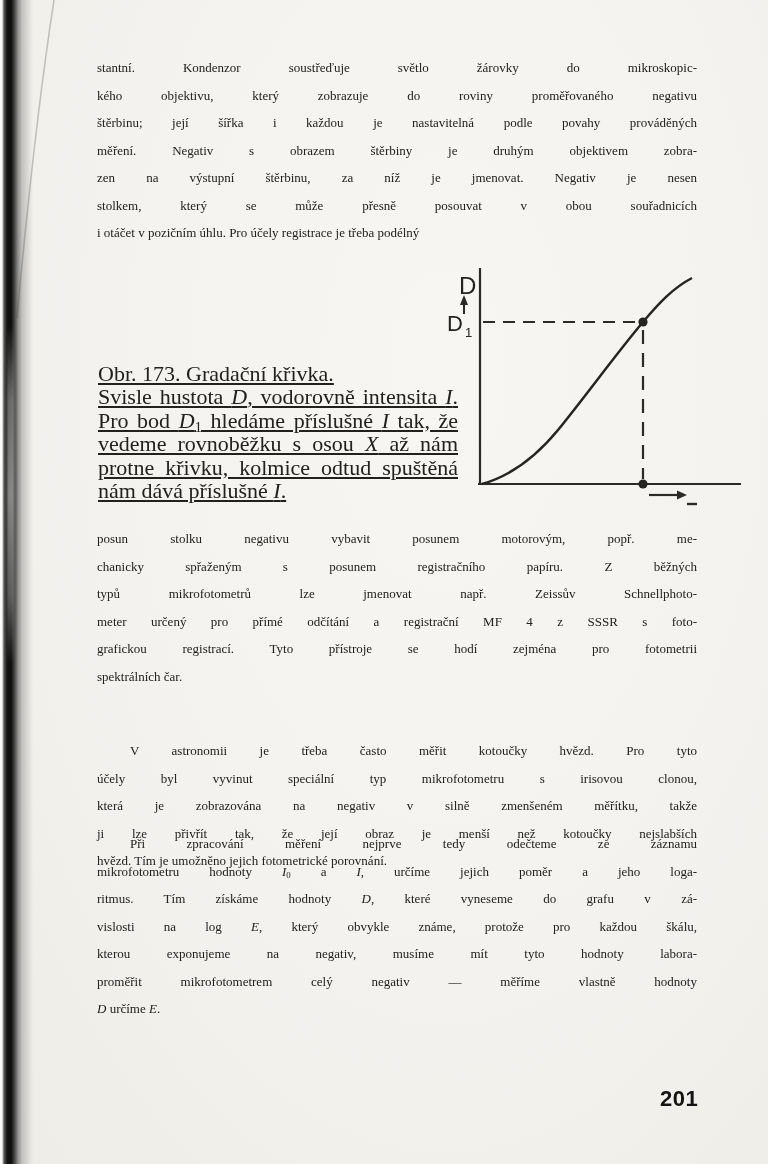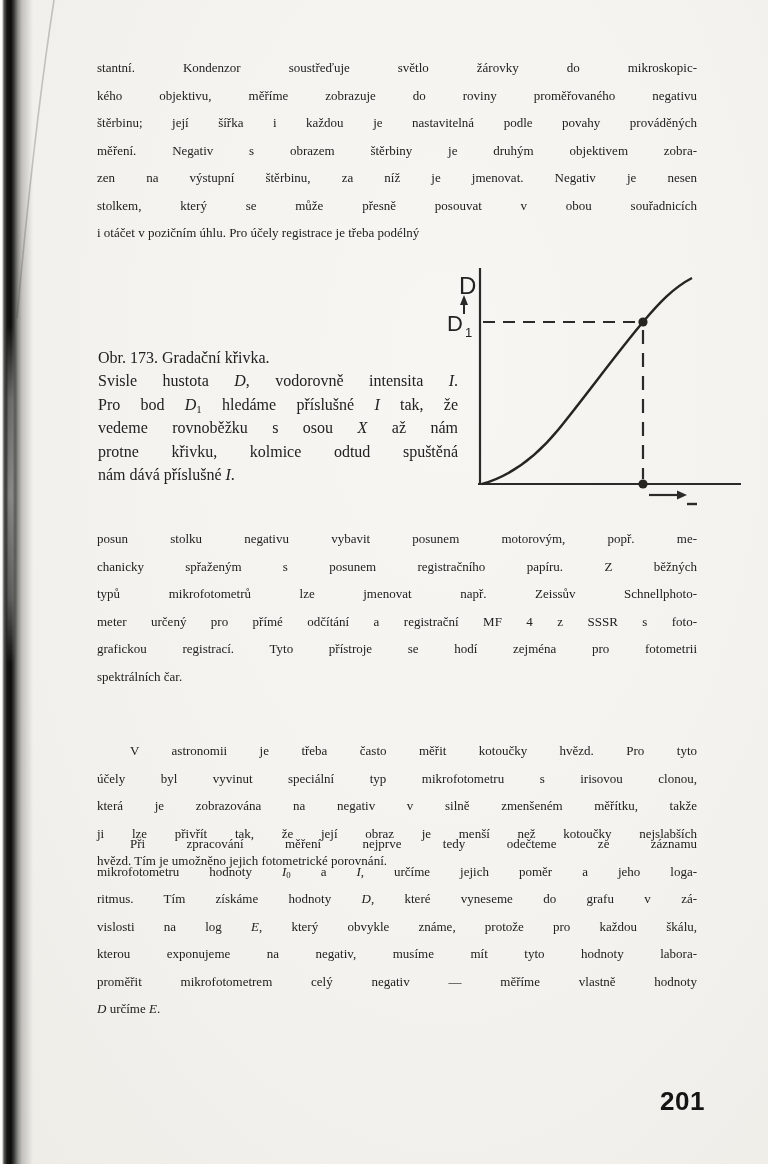--- a/index.html
+++ b/index.html
@@ -27,47 +27,47 @@
   }
   .crease{position:absolute;left:0;top:0;}
   .para{position:absolute;left:97px;width:600px;font-size:13px;line-height:27.5px;}
   .ln{text-align:justify;text-align-last:justify;height:27.5px;}
   .ln.last{text-align-last:left;}
   .ln.indent{text-indent:33px;}
   .p1{top:54px;}
   .p2{top:525px;}
   .p3{top:693px;margin-top:44px;}
   .p4{top:830px;}
-  .caption{position:absolute;left:98px;top:346px;width:360px;font-size:16px;line-height:23.4px;}
+  .caption{position:absolute;left:98px;top:362px;width:360px;font-size:22px;line-height:23.4px;text-decoration:underline;}
   .cap-ln{text-align:justify;text-align-last:justify;height:23.4px;}
   .cap-ln.last{text-align-last:left;}
   i{font-style:italic;}
   sub{font-size:68%;vertical-align:-0.28em;line-height:0;}
   .graph{position:absolute;left:440px;top:250px;}
   .graph text{font-family:"Liberation Sans", sans-serif;fill:#232221;}
   .pageno{
     position:absolute;left:660px;top:1086px;
     font-family:"Liberation Sans", sans-serif;font-weight:bold;
-    font-size:26px;letter-spacing:.5px;color:#141413;
+    font-size:22px;letter-spacing:.5px;color:#141413;
   }
 </style>
 </head>
 <body>
 
 <div class="page">
 
   <div class="spine"></div>
 
   <svg class="crease" width="130" height="330" viewBox="0 0 130 330">
     <path d="M54,0 Q34,130 17,318" fill="none" stroke="rgba(70,70,66,.28)" stroke-width="1.6"></path>
   </svg>
 
   <div class="para p1">
     <div class="ln">stantní. Kondenzor soustřeďuje světlo žárovky do mikroskopic-</div>
-    <div class="ln">kého objektivu, měříme zobrazuje do roviny proměřovaného negativu</div>
+    <div class="ln">kého objektivu, který zobrazuje do roviny proměřovaného negativu</div>
     <div class="ln">štěrbinu; její šířka i každou je nastavitelná podle povahy prováděných</div>
     <div class="ln">měření. Negativ s obrazem štěrbiny je druhým objektivem zobra-</div>
     <div class="ln">zen na výstupní štěrbinu, za níž je jmenovat. Negativ je nesen</div>
     <div class="ln">stolkem, který se může přesně posouvat v obou souřadnicích</div>
     <div class="ln last">i otáčet v pozičním úhlu. Pro účely registrace je třeba podélný</div>
   </div>
 
   <div class="caption">
     <div class="cap-ln last">Obr. 173. Gradační křivka.</div>
     <div class="cap-ln">Svisle hustota <i>D</i>, vodorovně intensita <i>I</i>.</div>

